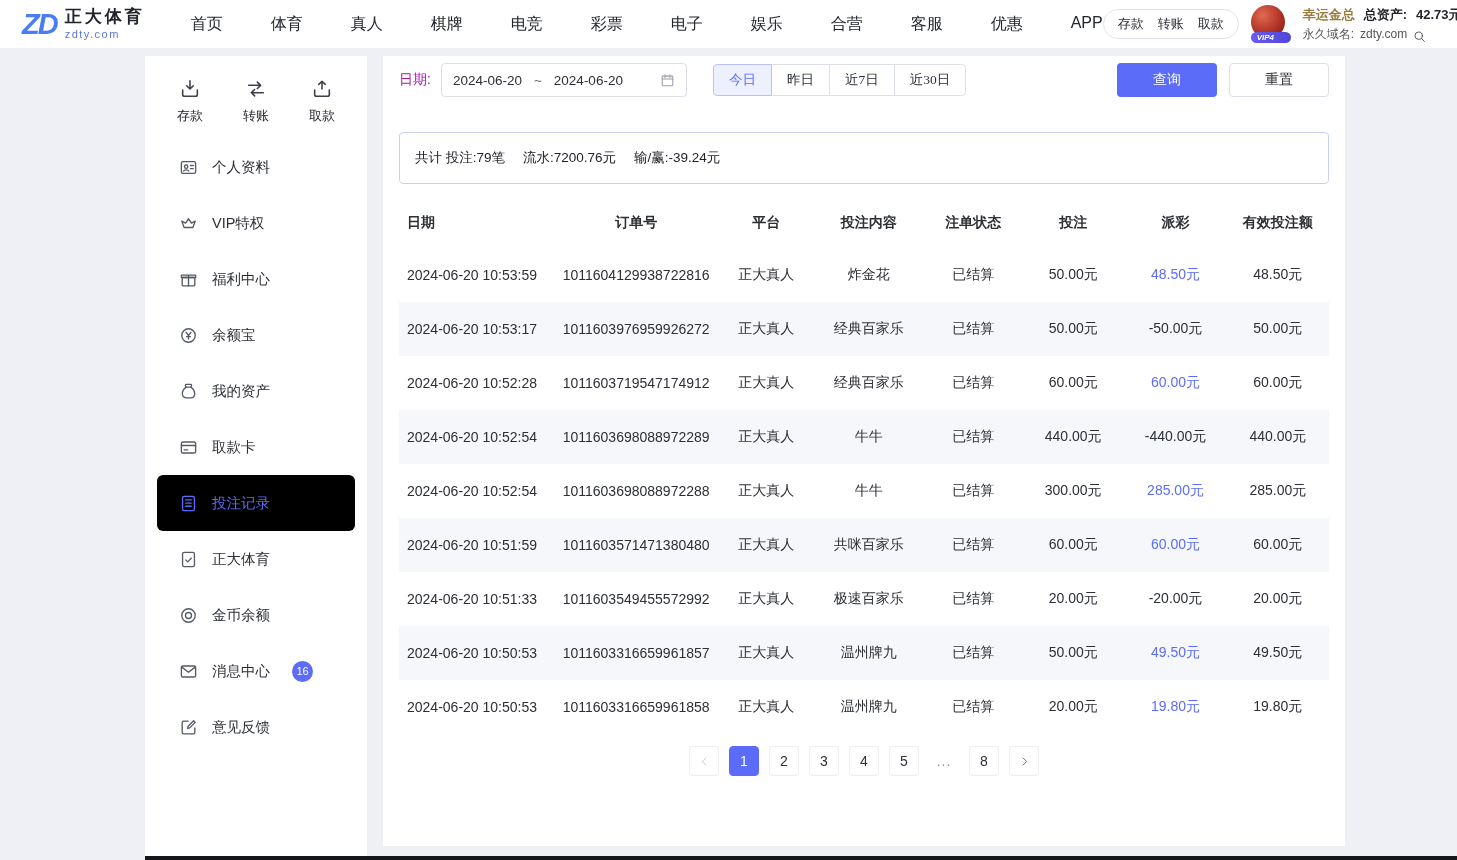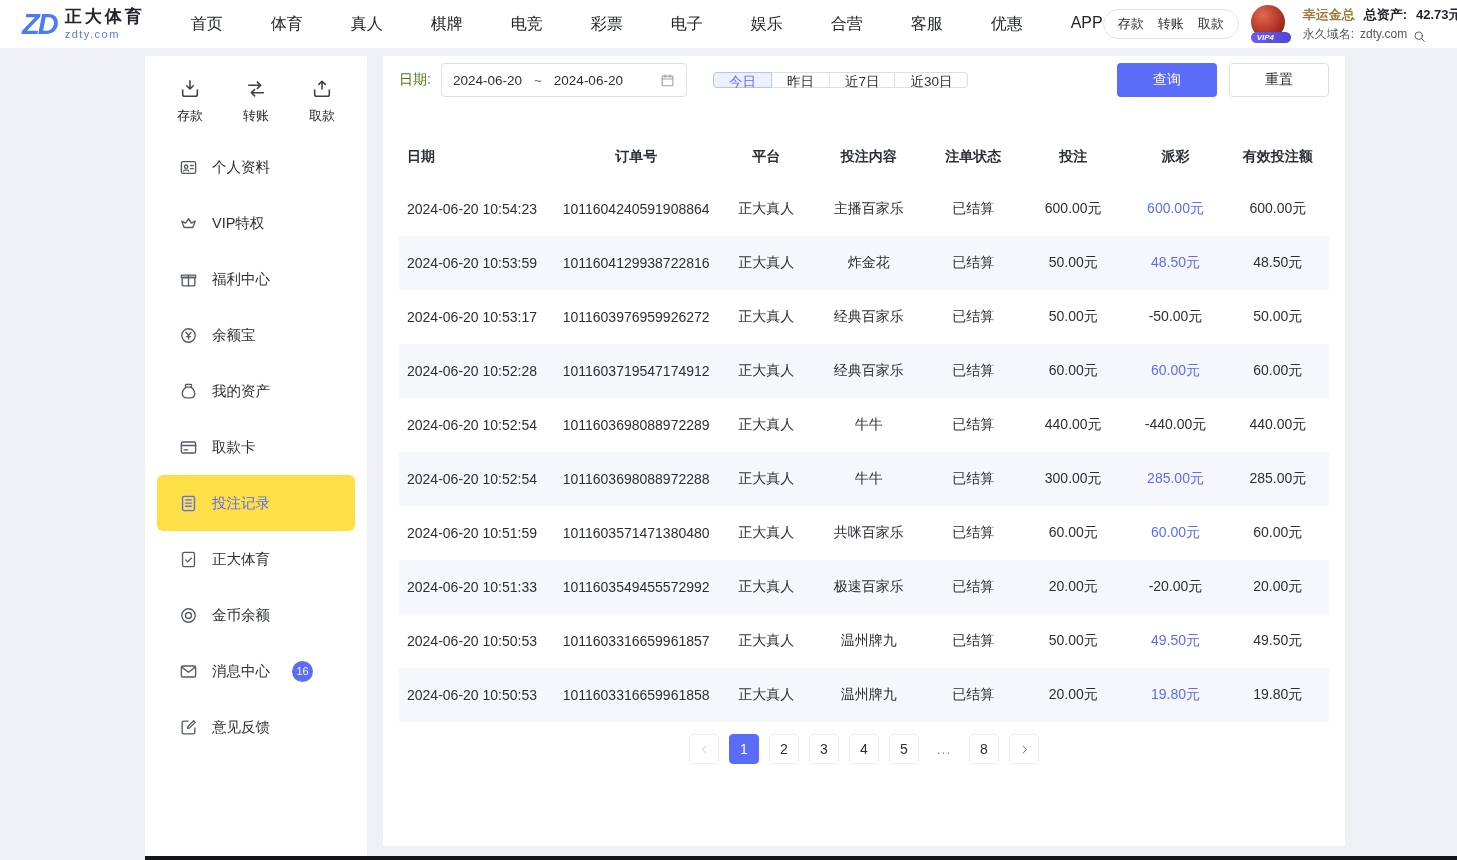--- a/index.html
+++ b/index.html
@@ -30,32 +30,32 @@
   .search{width:13px;height:13px;color:#4a4e57;cursor:pointer}
   
   .page{display:flex;gap:16px;padding:8px 0 0 145px;height:812px;align-items:flex-start}
   .sidebar{width:222px;background:#fff;height:804px;padding-top:22px;flex:none}
   .quick-actions{display:flex;justify-content:space-between;padding:0 32px;margin-bottom:14px}
   .quick-action{display:flex;flex-direction:column;align-items:center;gap:7px;cursor:pointer}
   .qa-icon{width:22px;height:22px;color:#3c4049}
   .qa-label{font-size:13px;color:#23262d}
   .menu-item{display:flex;align-items:center;height:56px;margin:0 12px;padding:0 8px 0 22px;border-radius:6px;cursor:pointer;color:#2c2f36;font-size:14.5px;gap:14px}
   .menu-icon{width:19px;height:19px;color:#555a64;flex:none}
-  .menu-item.active{background:#fde047;color:#5b6cf9}
+  .menu-item.active{background:#000000;color:#5b6cf9}
   .menu-item.active .menu-icon{color:#5b6cf9}
   .menu-badge{margin-left:8px;background:#5b6cf9;color:#fff;font-size:11px;min-width:21px;height:21px;border-radius:50%;display:flex;align-items:center;justify-content:center}
   
   .main{flex:none;width:962px;background:#fff;height:790px;padding:6px 16px 0;display:flex;flex-direction:column}
   .filter-row{display:flex;align-items:center;height:36px;margin-bottom:34px;flex:none}
-  .date-label{font-size:14px;color:#4d7c0f;margin-right:10px}
+  .date-label{font-size:14px;color:#a21caf;margin-right:10px}
   .date-box{width:246px;height:34px;border:1px solid #dcdfe6;border-radius:4px;display:flex;align-items:center;padding:0 11px;font-size:13.5px;color:#2c2f36;gap:12px;cursor:pointer}
   .date-sep{color:#666}
   .cal-icon{margin-left:auto;width:15px;height:15px;color:#9a9ea8}
   .range-group{display:flex;margin-left:26px}
-  .range-btn{height:16px;padding:0 15px;background:#fff;border:1px solid #dcdfe6;font-size:13.5px;color:#2c2f36;cursor:pointer;margin-left:-1px;font-family:Liberation Sans, sans-serif}
+  .range-btn{height:32px;padding:0 15px;background:#fff;border:1px solid #dcdfe6;font-size:13.5px;color:#2c2f36;cursor:pointer;margin-left:-1px;font-family:Liberation Serif, serif}
   .range-btn:first-child{border-radius:4px 0 0 4px;margin-left:0}
   .range-btn:last-child{border-radius:0 4px 4px 0}
   .range-btn.active{background:#edf0ff;color:#5b6cf9;border-color:#b9c2f8;position:relative;z-index:1}
   .filter-spacer{flex:1}
   .btn-search{width:100px;height:34px;background:#5b6cf9;color:#fff;border:none;border-radius:4px;font-size:14px;cursor:pointer;font-family:inherit}
   .btn-reset{width:100px;height:34px;background:#fff;color:#2c2f36;border:1px solid #dcdfe6;border-radius:4px;font-size:14px;cursor:pointer;margin-left:12px;font-family:inherit}
   .summary-box{height:52px;border:1px solid #c7d0f3;border-radius:4px;display:flex;align-items:center;padding:0 15px;gap:18px;font-size:13.5px;color:#20232b;margin-bottom:14px;flex:none}
   table{width:100%;border-collapse:collapse;table-layout:fixed;font-size:14px;color:#2c2f36;flex:none}
   thead th{height:50px;font-weight:700;text-align:center;font-size:14px}
   tbody td{height:54px;text-align:center;overflow:hidden;white-space:nowrap}
@@ -284,20 +284,25 @@
           <button class="range-btn active">今日</button>
           <button class="range-btn">昨日</button>
           <button class="range-btn">近7日</button>
           <button class="range-btn">近30日</button>
         </div>
       <div class="filter-spacer"></div>
       <button class="btn-search">查询</button>
       <button class="btn-reset">重置</button>
     </div>
 
+    <div class="summary-box">
+        <span>共计 投注:79笔</span>
+        <span>流水:7200.76元</span>
+        <span>输/赢:-39.24元</span>
+      </div>
 
     <table>
       <colgroup>
         <col style="width:16.5%">
           <col style="width:18%">
           <col style="width:10%">
           <col style="width:12%">
         <col style="width:10.5%">
           <col style="width:11%">
           <col style="width:11%">
@@ -310,30 +315,20 @@
             <th>平台</th>
             <th>投注内容</th>
             <th>注单状态</th>
             <th>投注</th>
             <th>派彩</th>
             <th>有效投注额</th>
           </tr>
         </thead>
       <tbody>
           <tr>
-            <td>2024-06-20 10:54:23</td>
-            <td>1011604240591908864</td>
-            <td>正大真人</td>
-            <td>主播百家乐</td>
-            <td>已结算</td>
-            <td>600.00元</td>
-            <td class="win">600.00元</td>
-            <td>600.00元</td>
-          </tr>
-          <tr>
             <td>2024-06-20 10:53:59</td>
             <td>1011604129938722816</td>
             <td>正大真人</td>
             <td>炸金花</td>
             <td>已结算</td>
             <td>50.00元</td>
             <td class="win">48.50元</td>
             <td>48.50元</td>
           </tr>
           <tr>

